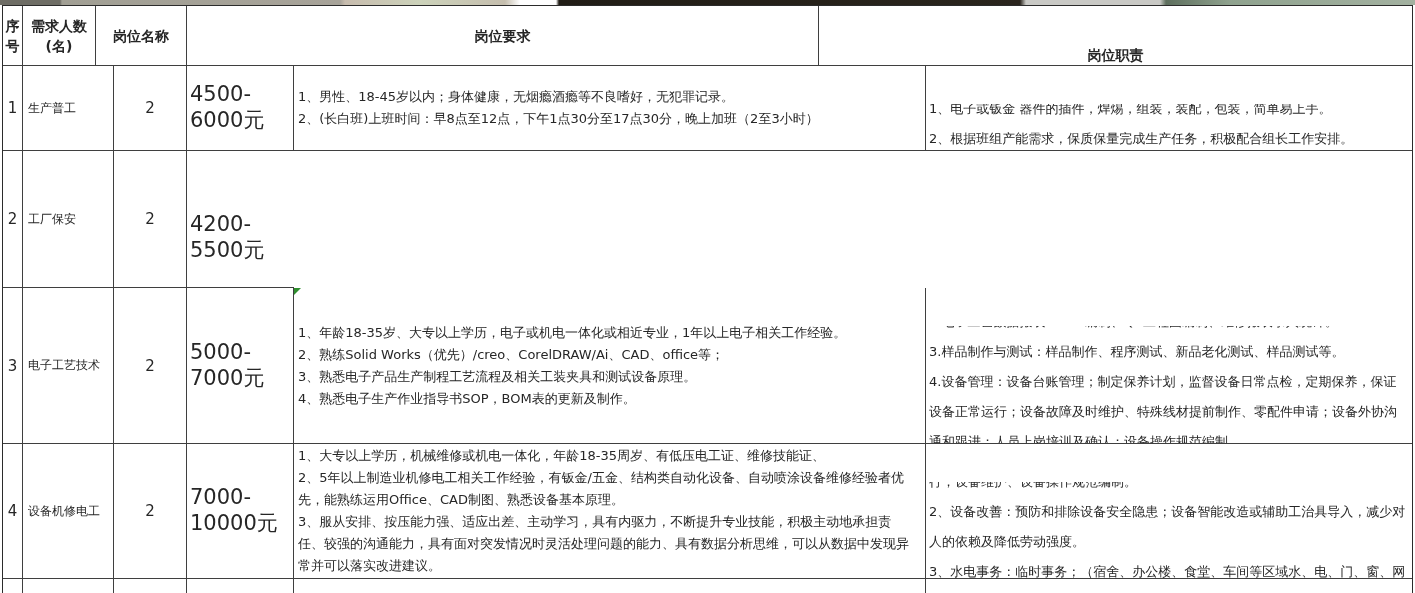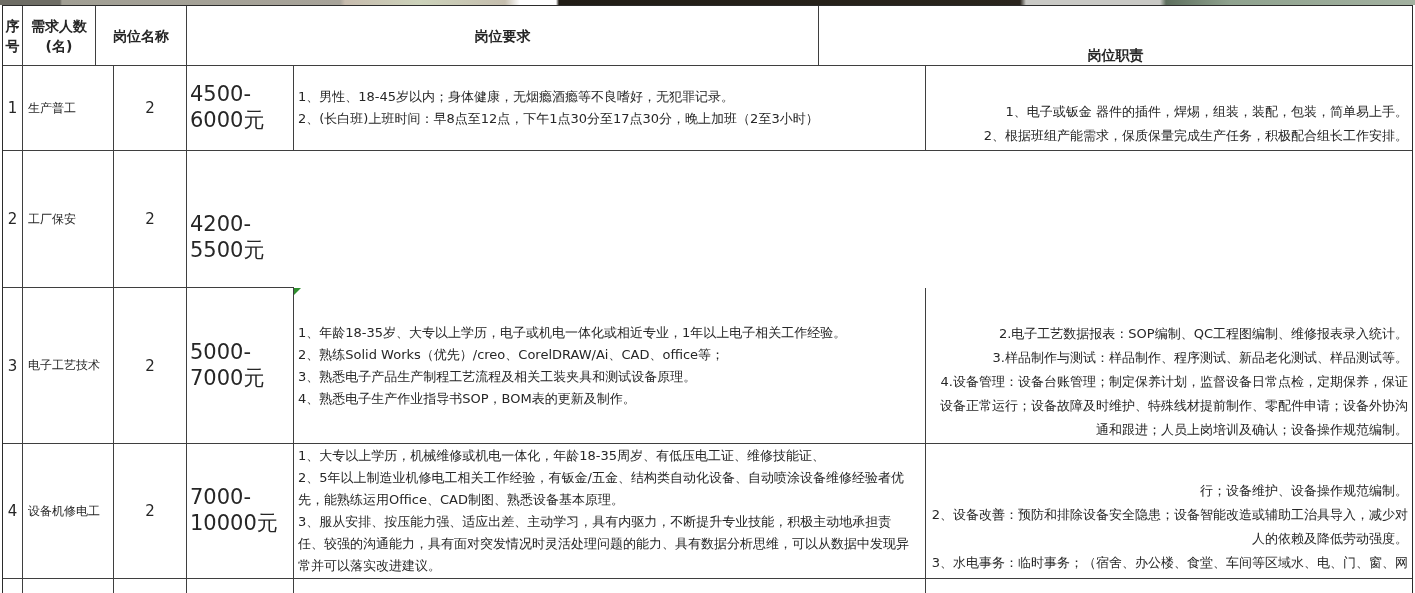--- a/index.html
+++ b/index.html
@@ -25,21 +25,21 @@
   .cell{
     box-sizing:border-box;border-right:1px solid #3f3f3f;border-bottom:1px solid #3f3f3f;
     display:flex;flex-direction:column;justify-content:center;overflow:hidden;
   }
   .cell:last-child{border-right:none;margin-top:38px;}
   .c-no{flex:0 0 20px;align-items:center;font-size:15px;}
   .c-name{flex:0 0 91px;align-items:flex-start;padding-left:5px;font-size:12px;}
   .c-count{flex:0 0 73px;align-items:center;font-size:15px;}
   .c-salary{flex:0 0 107px;align-items:flex-start;padding-left:3px;font-size:21px;}
   .c-req{flex:0 0 632px;padding:0 16px 0 4px;font-size:13px;line-height:22px;white-space:pre-line;position:relative;}
-  .c-duty{flex:1;padding:0 4px 6px 3px;font-size:13px;line-height:24px;white-space:pre-line;text-align:right;}
+  .c-duty{flex:1;padding:0 4px 6px 3px;font-size:13px;line-height:30px;white-space:pre-line;}
   .hrow{height:60px;}
   .hrow .cell{align-items:center;justify-content:center;font-weight:bold;font-size:14px;
     line-height:20px;white-space:pre-line;text-align:center;padding:0;}
   .corner-marker{
     position:absolute;top:0;left:0;width:0;height:0;
     border-top:7px solid #2f8f2f;border-right:7px solid transparent;
   }
   .partial .cell{border-bottom:none;height:15px;}
 </style>
 </head>

